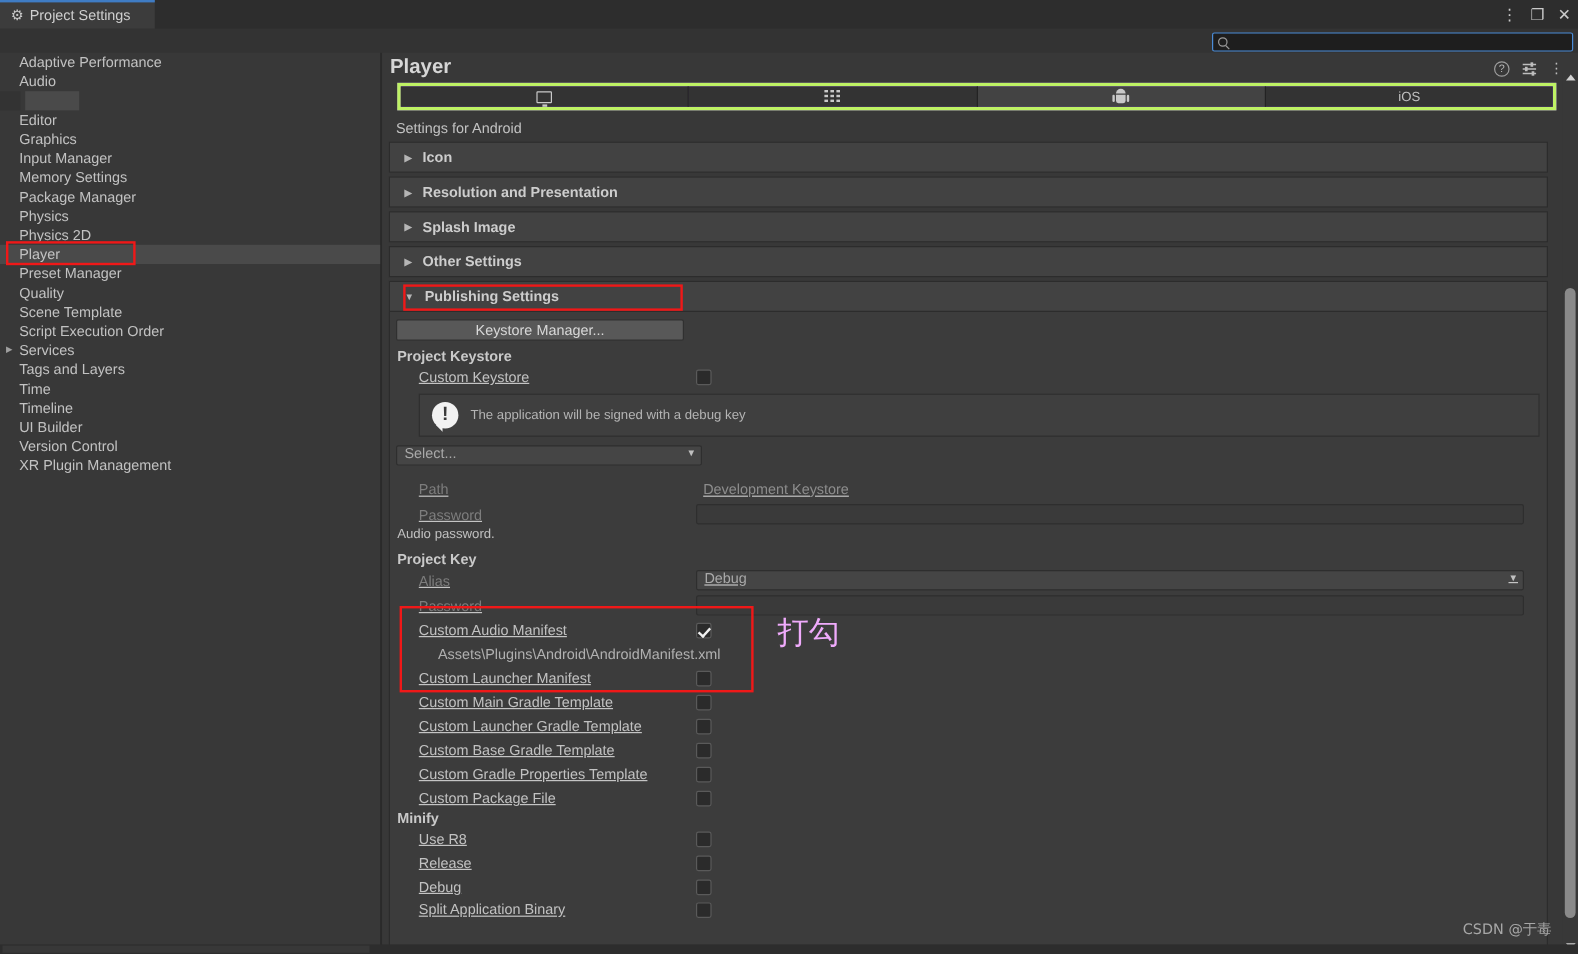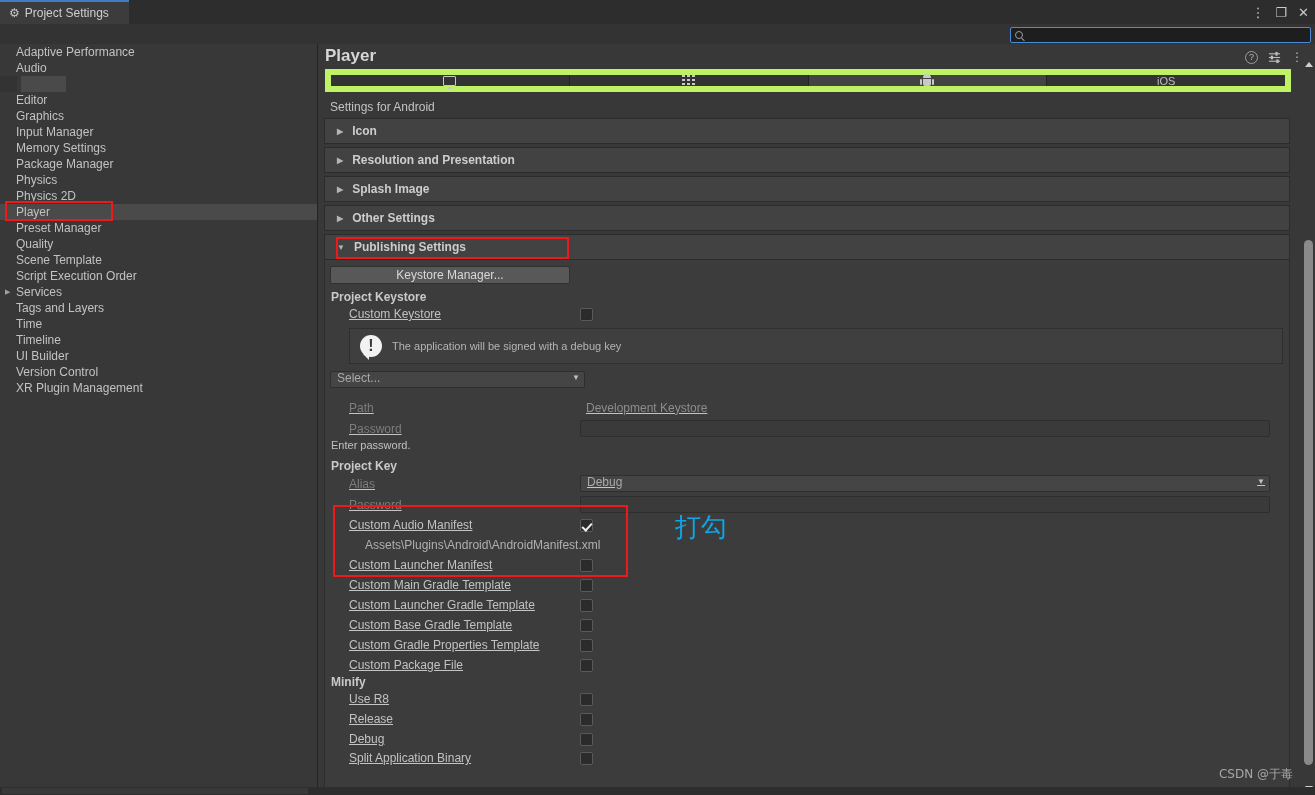--- a/index.html
+++ b/index.html
@@ -92,22 +92,22 @@
     display:flex; align-items:center; gap:10px; color:#bdbdbd;
   }
   .hicon { width:13px; height:13px; position:relative; }
   .hicon.help {
     border:1px solid #9e9e9e; border-radius:50%;
     font-size:9px; text-align:center; line-height:11px; color:#b9b9b9;
   }
 
   
   #tabs {
-    position:absolute; left:6px; top:25px; width:966px; height:23px;
-    display:flex; border:6px solid #bef264; background:#6d28d9;
+    position:absolute; left:12px; top:25px; width:966px; height:23px;
+    display:flex; border:3px solid #bef264; background:#6d28d9;
   }
   .ptab {
     flex:1; border-right:1px solid #232323;
     display:flex; align-items:center; justify-content:center;
     background:#333333; color:#c0c0c0; font-size:11px;
   }
   .ptab:last-child { border-right:none; }
   .ptab.active { background:#434343; }
   .ico-monitor {
     width:13px; height:10px; border:1.5px solid #c9c9c9; border-radius:1px;
@@ -219,22 +219,22 @@
     display:flex; align-items:center; padding-left:6px;
   }
   .field-flat { font-size:12px; color:#8d8d8d; padding-left:6px; }
   .hint { font-size:11px; color:#c0c0c0; padding-left:6px; }
 
   .path-line { padding-left:40px; font-size:12px; color:#b0b0b0; height:20px; line-height:20px; }
 
   
   .redbox { position:absolute; border:2px solid #f01818; pointer-events:none; }
   #anno-text {
-    position:absolute; left:675px; top:510px;
-    color:#0ea5e9; font-size:26px; font-family:"DejaVu Sans", sans-serif;
+    position:absolute; left:648px; top:510px;
+    color:#f0abfc; font-size:26px; font-family:"DejaVu Sans", sans-serif;
   }
 
   
   #vscroll {
     position:absolute; right:0; top:60px; width:13px; height:735px;
     background:#383838;
   }
   #vthumb {
     position:absolute; left:2px; top:180px; width:9px; height:525px;
     background:#8a8a8a; border-radius:5px;
@@ -422,21 +422,21 @@
       <div class="row" style="height:21px;">
         <span class="lbl dim">Path</span>
         <span class="field-flat">Development Keystore</span>
       </div>
 
       <div class="row" style="height:21px;">
         <span class="lbl dim">Password</span>
         <span class="field-ro" style="width:690px;"></span>
       </div>
 
-      <div class="hint">Enter password.</div>
+      <div class="hint">Audio password.</div>
 
       <div class="grp-head" style="margin-top:8px;">Project Key</div>
 
       <div class="row" style="height:21px;align-items:center;">
         <span class="lbl dim">Alias</span>
         <span class="dropdown" style="width:690px;">
           <span>Debug</span>
           <span class="caret">▼</span>
         </span>
       </div>

